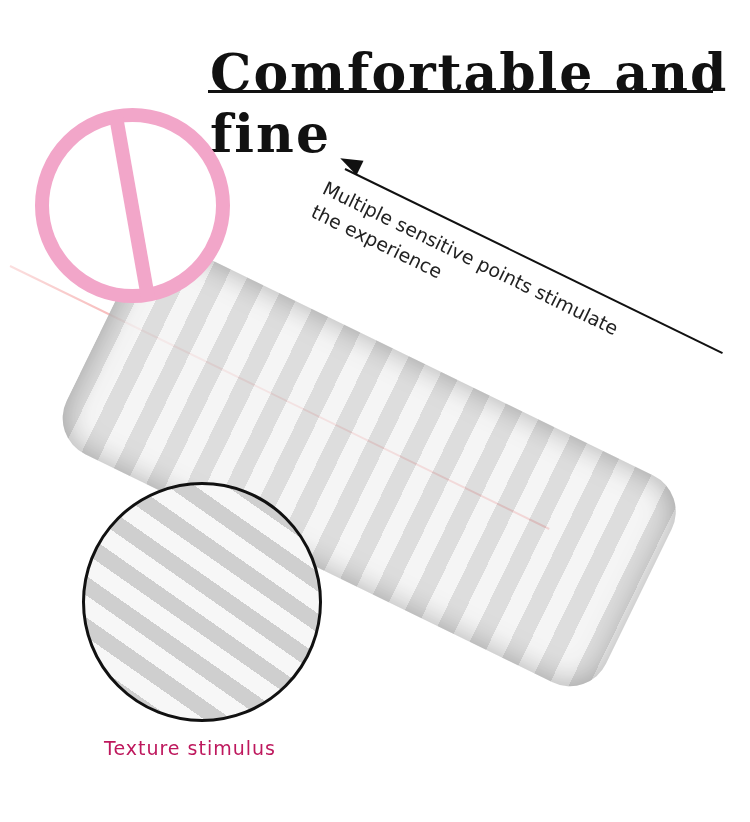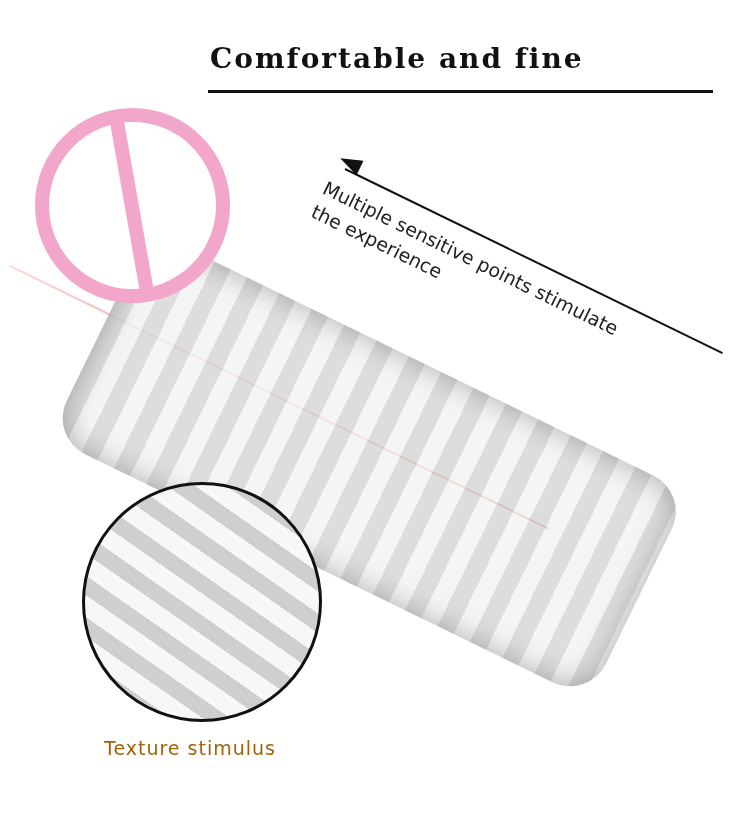--- a/index.html
+++ b/index.html
@@ -1,19 +1,19 @@
 <!DOCTYPE html>
 <html><head>
 <meta charset="utf-8">
 <style>
   html, body { margin: 0; padding: 0; background: #ffffff; }
   body { width: 750px; height: 822px; position: relative; overflow: hidden;
          font-family: "DejaVu Sans", sans-serif; }
   .title { position: absolute; left: 210px; top: 42px; font-family: "DejaVu Serif", serif;
-           font-weight: bold; font-size: 28px; letter-spacing: 2px; color: #111; }
+           font-weight: bold; font-size: 52px; letter-spacing: 2px; color: #111; }
   .title-underline { position: absolute; left: 208px; top: 90px; width: 505px; height: 3px; background: #111; }
   .callout { position: absolute; left: 330px; top: 175px; font-size: 19px; color: #222;
              transform: rotate(26deg); transform-origin: left top; white-space: nowrap; line-height: 26px; }
   .arrow-line { position: absolute; left: 345px; top: 168px; width: 420px; height: 2px; background: #111;
                 transform: rotate(26deg); transform-origin: left center; }
   .arrow-head { position: absolute; left: 338px; top: 160px; width: 0; height: 0;
                 border-top: 8px solid transparent; border-bottom: 8px solid transparent;
                 border-right: 22px solid #111; transform: rotate(26deg); transform-origin: right center; }
   .red-line { position: absolute; left: 10px; top: 265px; width: 600px; height: 2px;
               background: linear-gradient(to right, rgba(230,40,40,0.15), #e62828);
@@ -22,21 +22,21 @@
             background: repeating-linear-gradient(90deg, #d8d8d8 0 18px, #f4f4f4 18px 36px);
             border-radius: 40px; transform: rotate(26deg); transform-origin: left top; opacity: 0.85;
             box-shadow: inset 0 0 30px rgba(0,0,0,0.35); }
   .ring { position: absolute; left: 35px; top: 108px; width: 195px; height: 195px; border-radius: 50%;
           border: 14px solid #f2a6c9; box-sizing: border-box; background: #fff; }
   .ring-bar { position: absolute; left: 125px; top: 112px; width: 14px; height: 190px; background: #f2a6c9;
               transform: rotate(-10deg); }
   .zoom-circle { position: absolute; left: 82px; top: 482px; width: 240px; height: 240px; border-radius: 50%;
                  border: 3px solid #111; box-sizing: border-box; overflow: hidden;
                  background: repeating-linear-gradient(35deg, #cfcfcf 0 16px, #f7f7f7 16px 34px); }
-  .zoom-label { position: absolute; left: 104px; top: 737px; font-size: 19px; color: #a16207; letter-spacing: 1px; }
+  .zoom-label { position: absolute; left: 104px; top: 737px; font-size: 19px; color: #be185d; letter-spacing: 1px; }
 </style>
 </head>
 <body>
 
 <div class="title">Comfortable and fine</div>
 <div class="title-underline"></div>
 
 <div class="red-line"></div>
 <div class="sleeve"></div>
 <div class="ring"></div>

